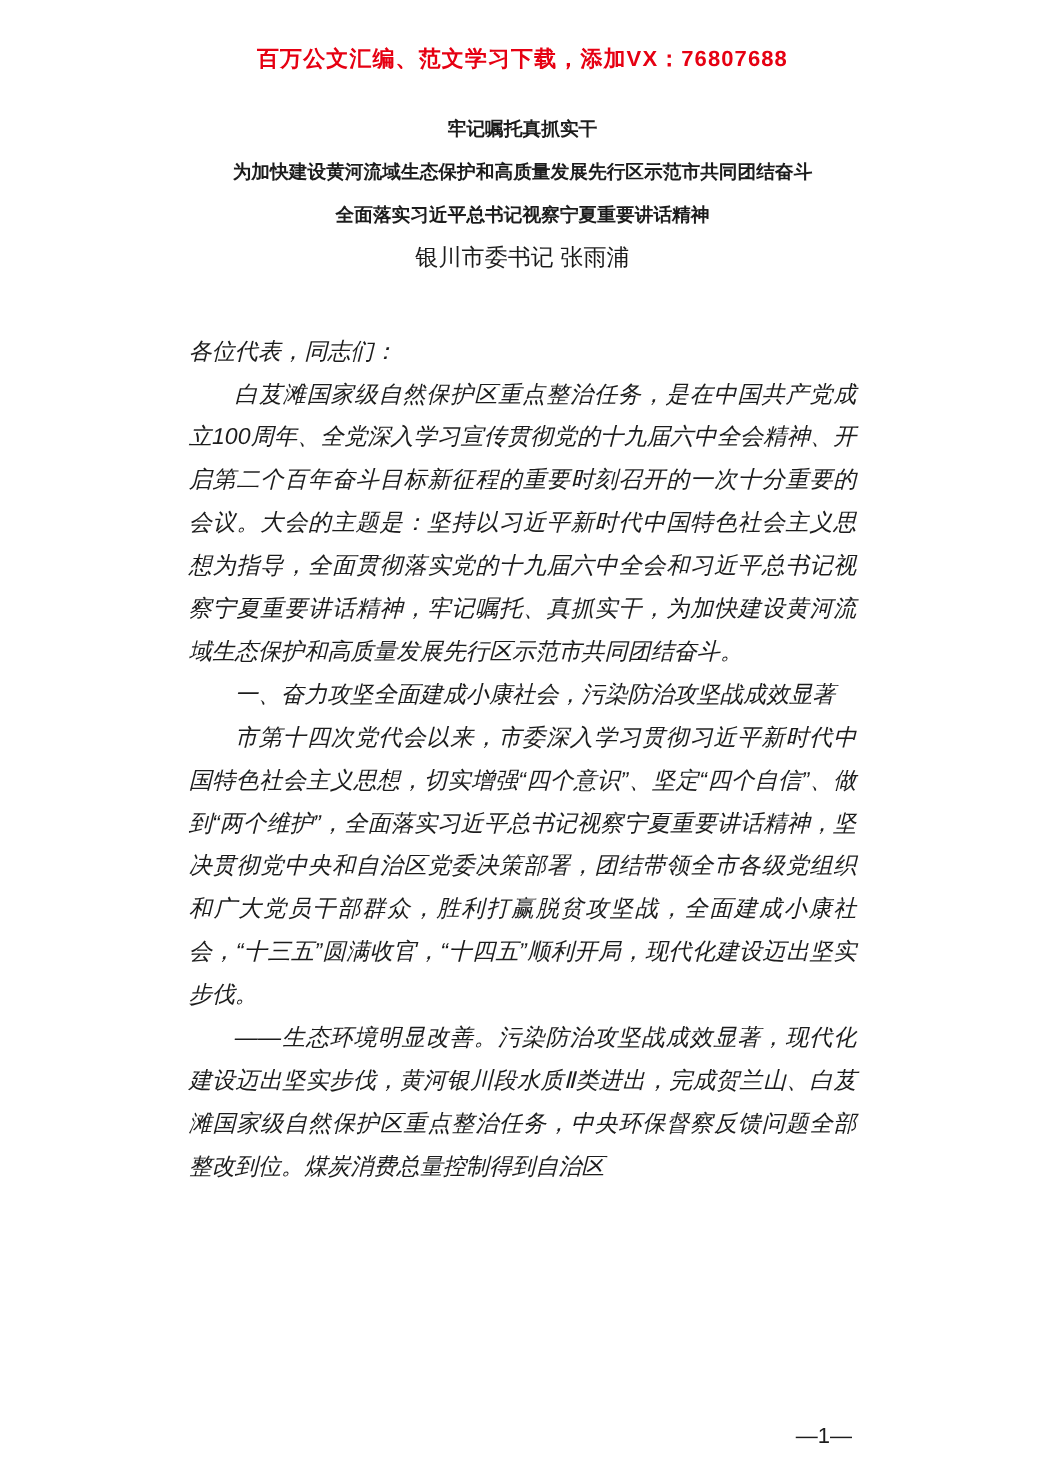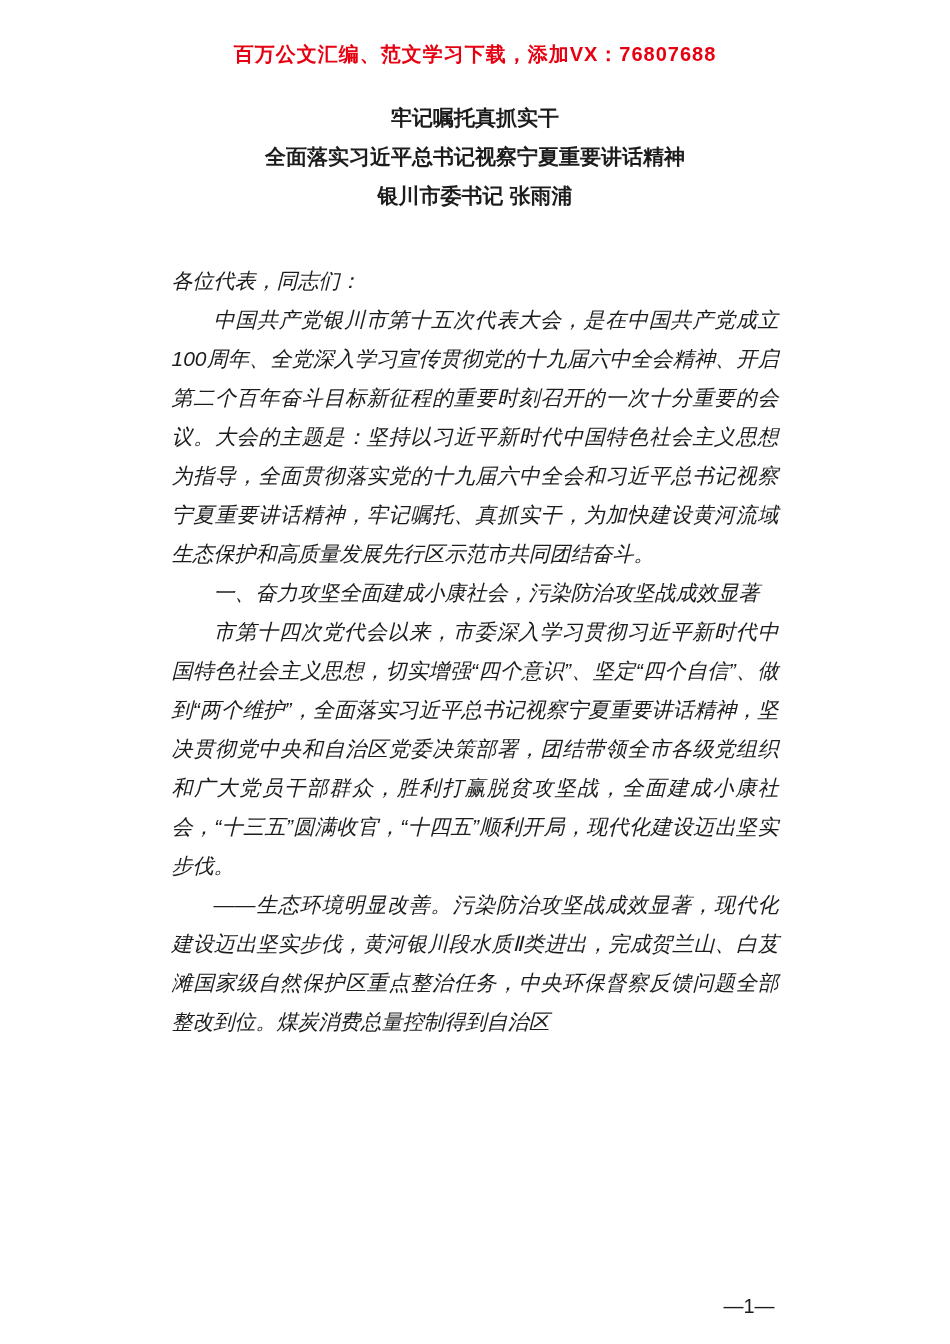--- a/index.html
+++ b/index.html
@@ -19,25 +19,25 @@
     text-align: center;
     color: #e60012;
     font-weight: bold;
     font-size: 20px;
     line-height: 28px;
     letter-spacing: 1px;
   }
   .title-block { margin-top: 30px; text-align: center; }
   .title-line {
     font-weight: bold;
-    font-size: 21px;
+    font-size: 17px;
     line-height: 39px;
   }
   .author-line {
-    font-weight: bold;
+    font-weight: normal;
     font-size: 21px;
     line-height: 39px;
   }
   .date-line {
     font-size: 22px;
     line-height: 42px;
     margin-top: 2px;
   }
   .body-block {
     margin-top: 46px;
@@ -58,27 +58,28 @@
 </style>
 </head>
 <body>
 
 <div class="page">
 
   <div class="notice">百万公文汇编、范文学习下载，添加VX：76807688</div>
 
   <div class="title-block">
     <div class="title-line">牢记嘱托真抓实干</div>
+    <div class="title-line">为加快建设黄河流域生态保护和高质量发展先行区示范市共同团结奋斗</div>
     <div class="title-line">全面落实习近平总书记视察宁夏重要讲话精神</div>
     <div class="author-line">银川市委书记 张雨浦</div>
   </div>
 
   <div class="body-block">
     <p>各位代表，同志们：</p>
-    <p class="indent">中国共产党银川市第十五次代表大会，是在中国共产党成立100周年、全党深入学习宣传贯彻党的十九届六中全会精神、开启第二个百年奋斗目标新征程的重要时刻召开的一次十分重要的会议。大会的主题是：坚持以习近平新时代中国特色社会主义思想为指导，全面贯彻落实党的十九届六中全会和习近平总书记视察宁夏重要讲话精神，牢记嘱托、真抓实干，为加快建设黄河流域生态保护和高质量发展先行区示范市共同团结奋斗。</p>
+    <p class="indent">白芨滩国家级自然保护区重点整治任务，是在中国共产党成立100周年、全党深入学习宣传贯彻党的十九届六中全会精神、开启第二个百年奋斗目标新征程的重要时刻召开的一次十分重要的会议。大会的主题是：坚持以习近平新时代中国特色社会主义思想为指导，全面贯彻落实党的十九届六中全会和习近平总书记视察宁夏重要讲话精神，牢记嘱托、真抓实干，为加快建设黄河流域生态保护和高质量发展先行区示范市共同团结奋斗。</p>
     <p class="indent">一、奋力攻坚全面建成小康社会，污染防治攻坚战成效显著</p>
     <p class="indent">市第十四次党代会以来，市委深入学习贯彻习近平新时代中国特色社会主义思想，切实增强“四个意识”、坚定“四个自信”、做到“两个维护”，全面落实习近平总书记视察宁夏重要讲话精神，坚决贯彻党中央和自治区党委决策部署，团结带领全市各级党组织和广大党员干部群众，胜利打赢脱贫攻坚战，全面建成小康社会，“十三五”圆满收官，“十四五”顺利开局，现代化建设迈出坚实步伐。</p>
     <p class="indent">——生态环境明显改善。污染防治攻坚战成效显著，现代化建设迈出坚实步伐，黄河银川段水质Ⅱ类进出，完成贺兰山、白芨滩国家级自然保护区重点整治任务，中央环保督察反馈问题全部整改到位。煤炭消费总量控制得到自治区</p>
   </div>
 
   <div class="page-number">—1—</div>
 
 </div>
 
 </body></html>

